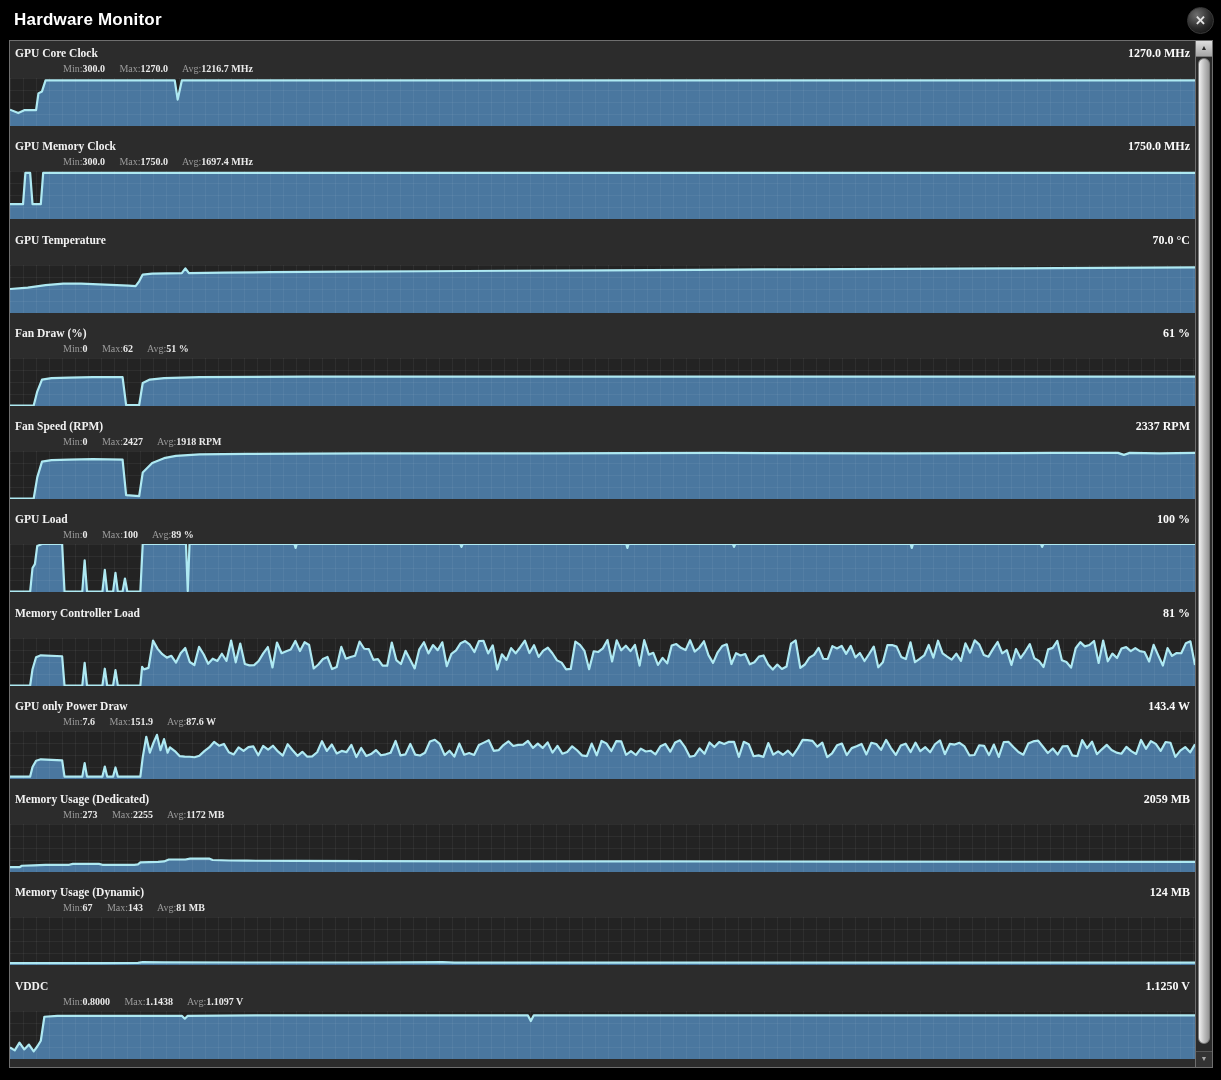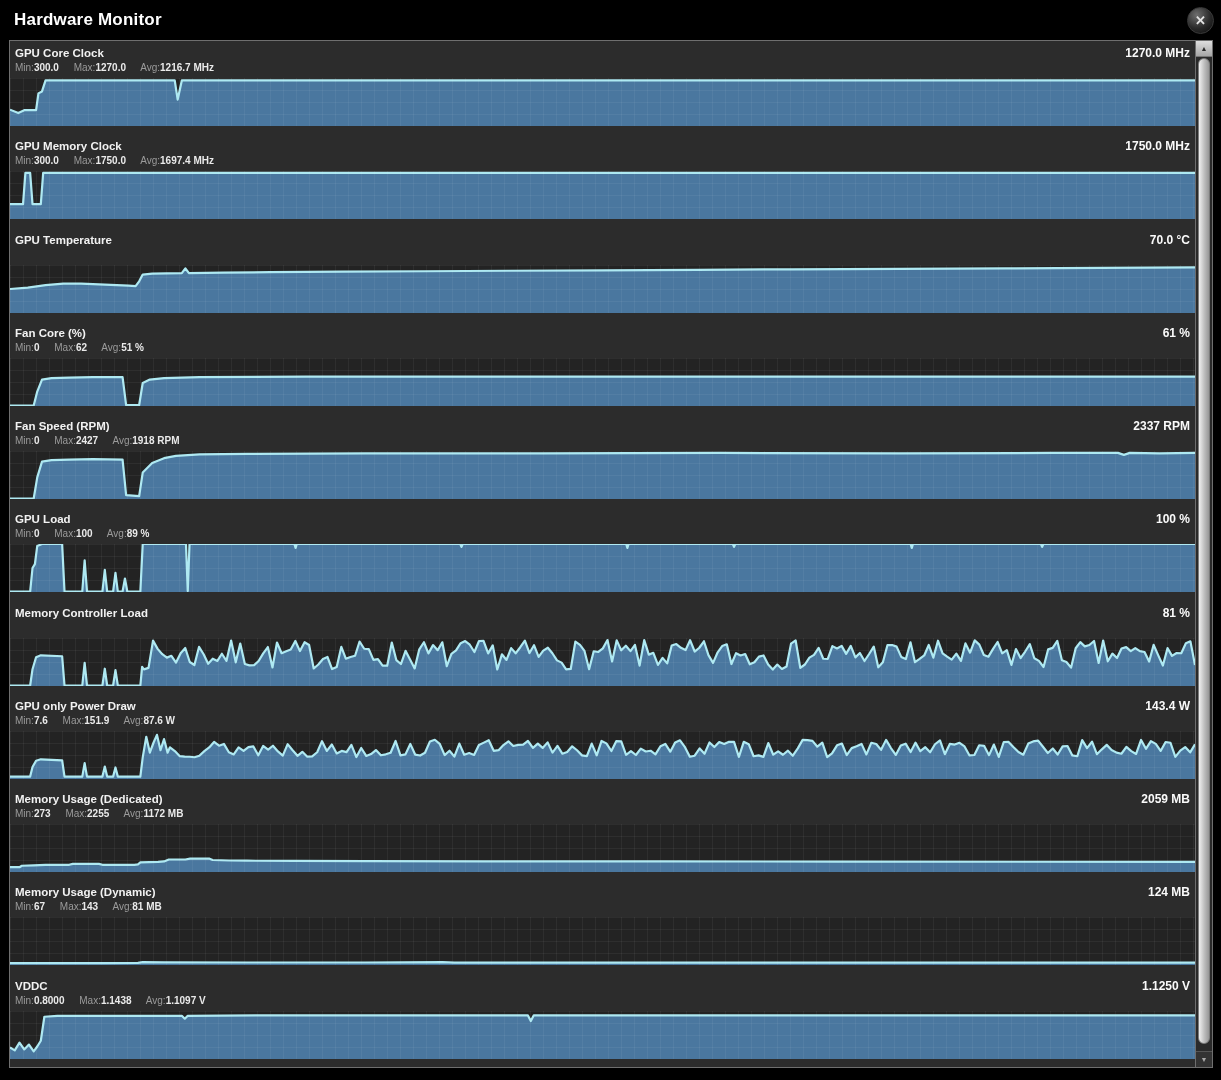--- a/index.html
+++ b/index.html
@@ -9,29 +9,29 @@
   
   .titlebar { position:absolute; left:0; top:0; width:1221px; height:40px; background:#000; }
   .titlebar h1 { padding:10px 0 0 14px; font-size:17px; font-weight:bold; color:#fff; letter-spacing:.2px; }
   .close-btn { position:absolute; top:7px; right:7px; width:27px; height:27px; border-radius:50%;
                background:radial-gradient(circle at 35% 28%, #6e6e6e, #2a2a2a 55%, #0c0c0c 95%);
                border:1px solid #3a3a3a; color:#e3e3e3; font-size:13px; font-weight:bold;
                display:flex; align-items:center; justify-content:center; cursor:pointer; }
 
   
   .container { position:absolute; left:9px; top:40px; width:1204px; height:1028px;
-               border:1px solid #6f6f6f; background:#2c2c2c; display:flex; }
+               border:1px solid #6f6f6f; background:#2c2c2c; display:flex;font-family:Liberation Serif, serif; }
   .panels { flex:1 1 auto; display:flex; flex-direction:column; min-width:0; }
 
   
   .panel { flex:1 1 0; position:relative; background:#2c2c2c; }
   .panel-head { padding:5px 5px 0 5px; display:flex; justify-content:space-between; align-items:baseline; }
   .panel-title { font-size:11.5px; font-weight:bold; color:#f2f2f2; }
   .panel-value { font-size:12px; font-weight:bold; color:#fafafa; }
-  .panel-stats { padding:2px 5px 0 5px; font-size:10px; color:#9b9b9b; }
+  .panel-stats { padding:2px 5px 0 5px; font-size:10px; color:#9b9b9b;margin-left:48px; }
   .panel-stats .grp { margin-right:12px; }
   .panel-stats .v { color:#eaeaea; font-weight:bold; }
   .graph { position:absolute; left:0; right:0; top:37px; height:48px; background:#232323; overflow:hidden; }
   .graph svg { position:absolute; inset:0; width:100%; height:100%; display:block; }
   .graph .grid { position:absolute; inset:0; pointer-events:none;
       background-image:
         repeating-linear-gradient(to right, rgba(255,255,255,0.05) 0 1px, transparent 1px 13px),
         repeating-linear-gradient(to bottom, rgba(255,255,255,0.05) 0 1px, transparent 1px 12px); }
 
   
@@ -105,21 +105,21 @@
       <svg viewBox="0 0 1000 100" preserveAspectRatio="none">
         <polygon points="0,100 0.0,50.0 15.0,47.0 30.0,42.0 45.0,39.0 60.0,39.0 80.0,41.0 100.0,43.0 106.0,44.0 109.0,34.0 112.0,20.0 120.0,18.0 145.0,17.0 148.0,7.0 151.0,17.0 180.0,16.0 220.0,15.0 280.0,14.0 350.0,13.0 420.0,12.0 500.0,11.0 580.0,10.0 660.0,9.0 750.0,8.0 840.0,7.0 920.0,6.0 1000.0,5.0 1000,100" fill="#4d7ca6" fill-opacity="0.95"></polygon>
         <polyline fill="none" stroke-width="2.2" vector-effect="non-scaling-stroke" stroke-linejoin="round" points="0.0,50.0 15.0,47.0 30.0,42.0 45.0,39.0 60.0,39.0 80.0,41.0 100.0,43.0 106.0,44.0 109.0,34.0 112.0,20.0 120.0,18.0 145.0,17.0 148.0,7.0 151.0,17.0 180.0,16.0 220.0,15.0 280.0,14.0 350.0,13.0 420.0,12.0 500.0,11.0 580.0,10.0 660.0,9.0 750.0,8.0 840.0,7.0 920.0,6.0 1000.0,5.0" stroke="#aee9f2"></polyline>
       </svg>
       <div class="grid"></div>
     </div>
   </div>
 
   <div class="panel">
     <div class="panel-head">
-      <span class="panel-title">Fan Core (%)</span>
+      <span class="panel-title">Fan Draw (%)</span>
       <span class="panel-value">61 %</span>
     </div>
     <div class="panel-stats">
       <span class="grp"><span>Min:</span><span class="v">0</span></span>
       <span class="grp"><span>Max:</span><span class="v">62</span></span>
       <span class="grp"><span>Avg:</span><span class="v">51 %</span></span>
     </div>
     <div class="graph">
       <svg viewBox="0 0 1000 100" preserveAspectRatio="none">
         <polygon points="0,100 0.0,99.0 20.0,99.0 23.0,70.0 27.0,45.0 35.0,42.0 50.0,41.0 70.0,40.0 95.0,40.0 98.0,98.0 109.0,98.0 112.0,52.0 118.0,45.0 130.0,42.0 160.0,40.0 250.0,39.0 500.0,39.0 750.0,39.0 1000.0,39.0 1000,100" fill="#4d7ca6" fill-opacity="0.95"></polygon>

